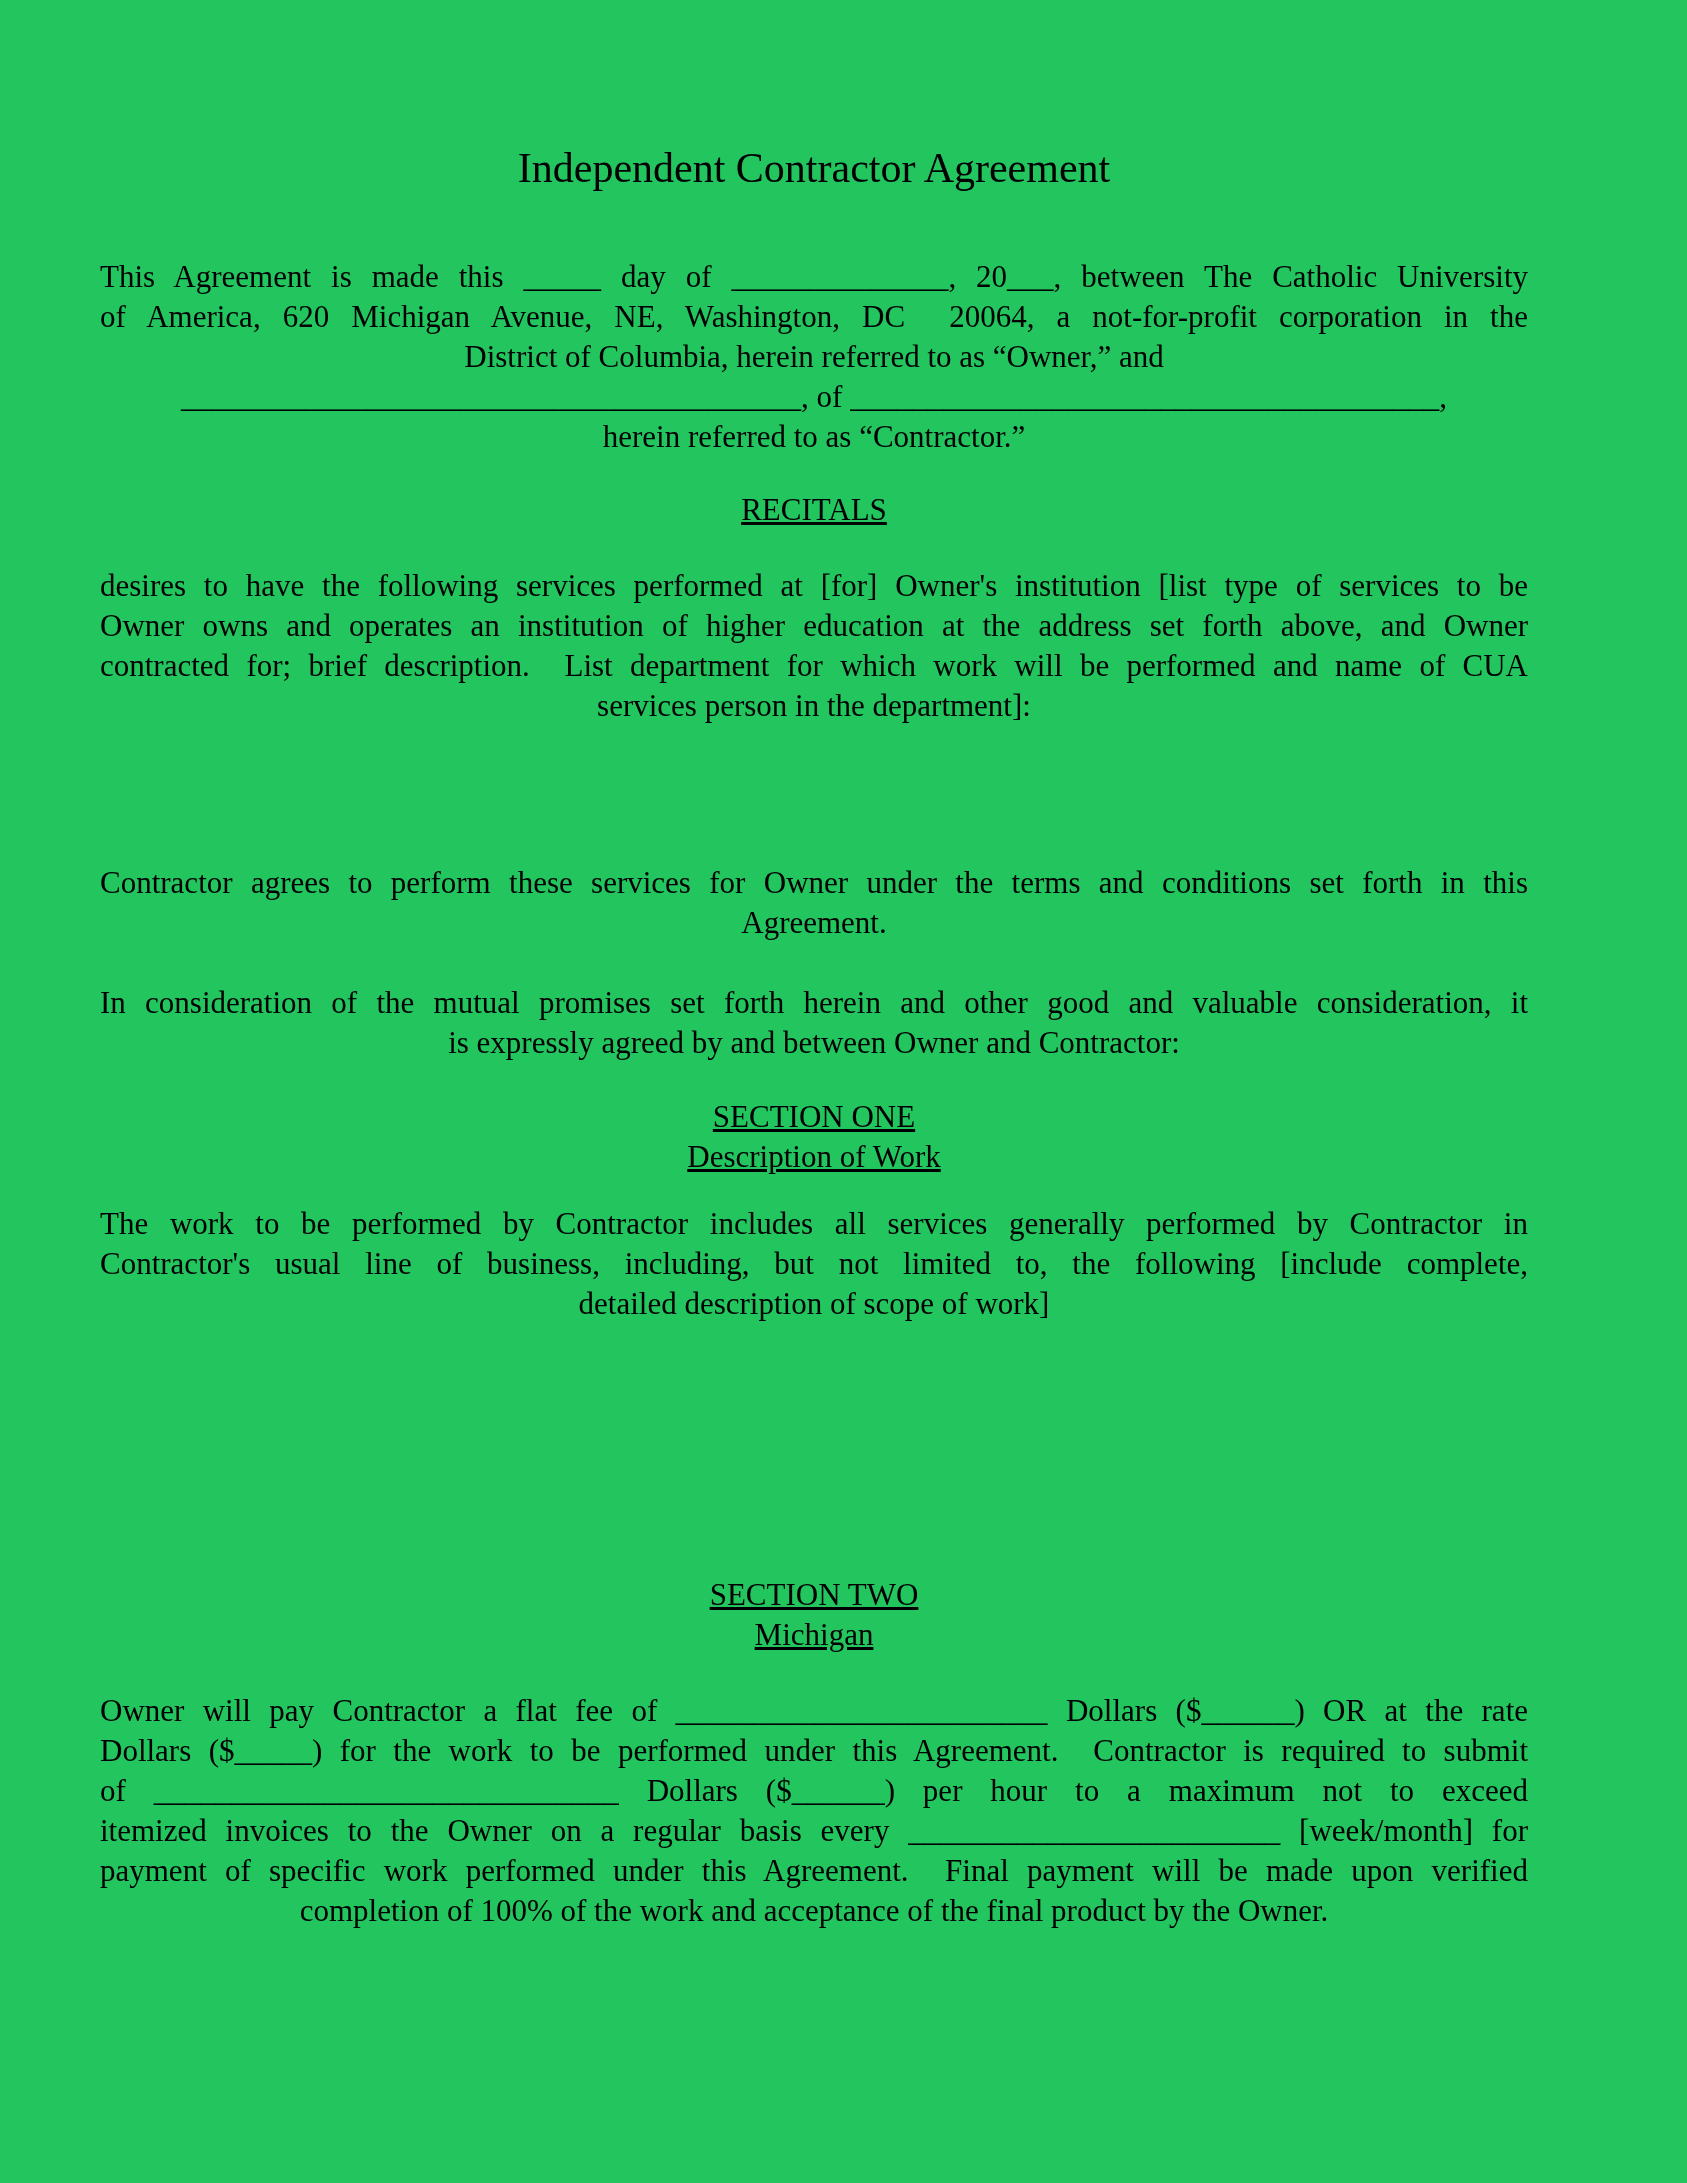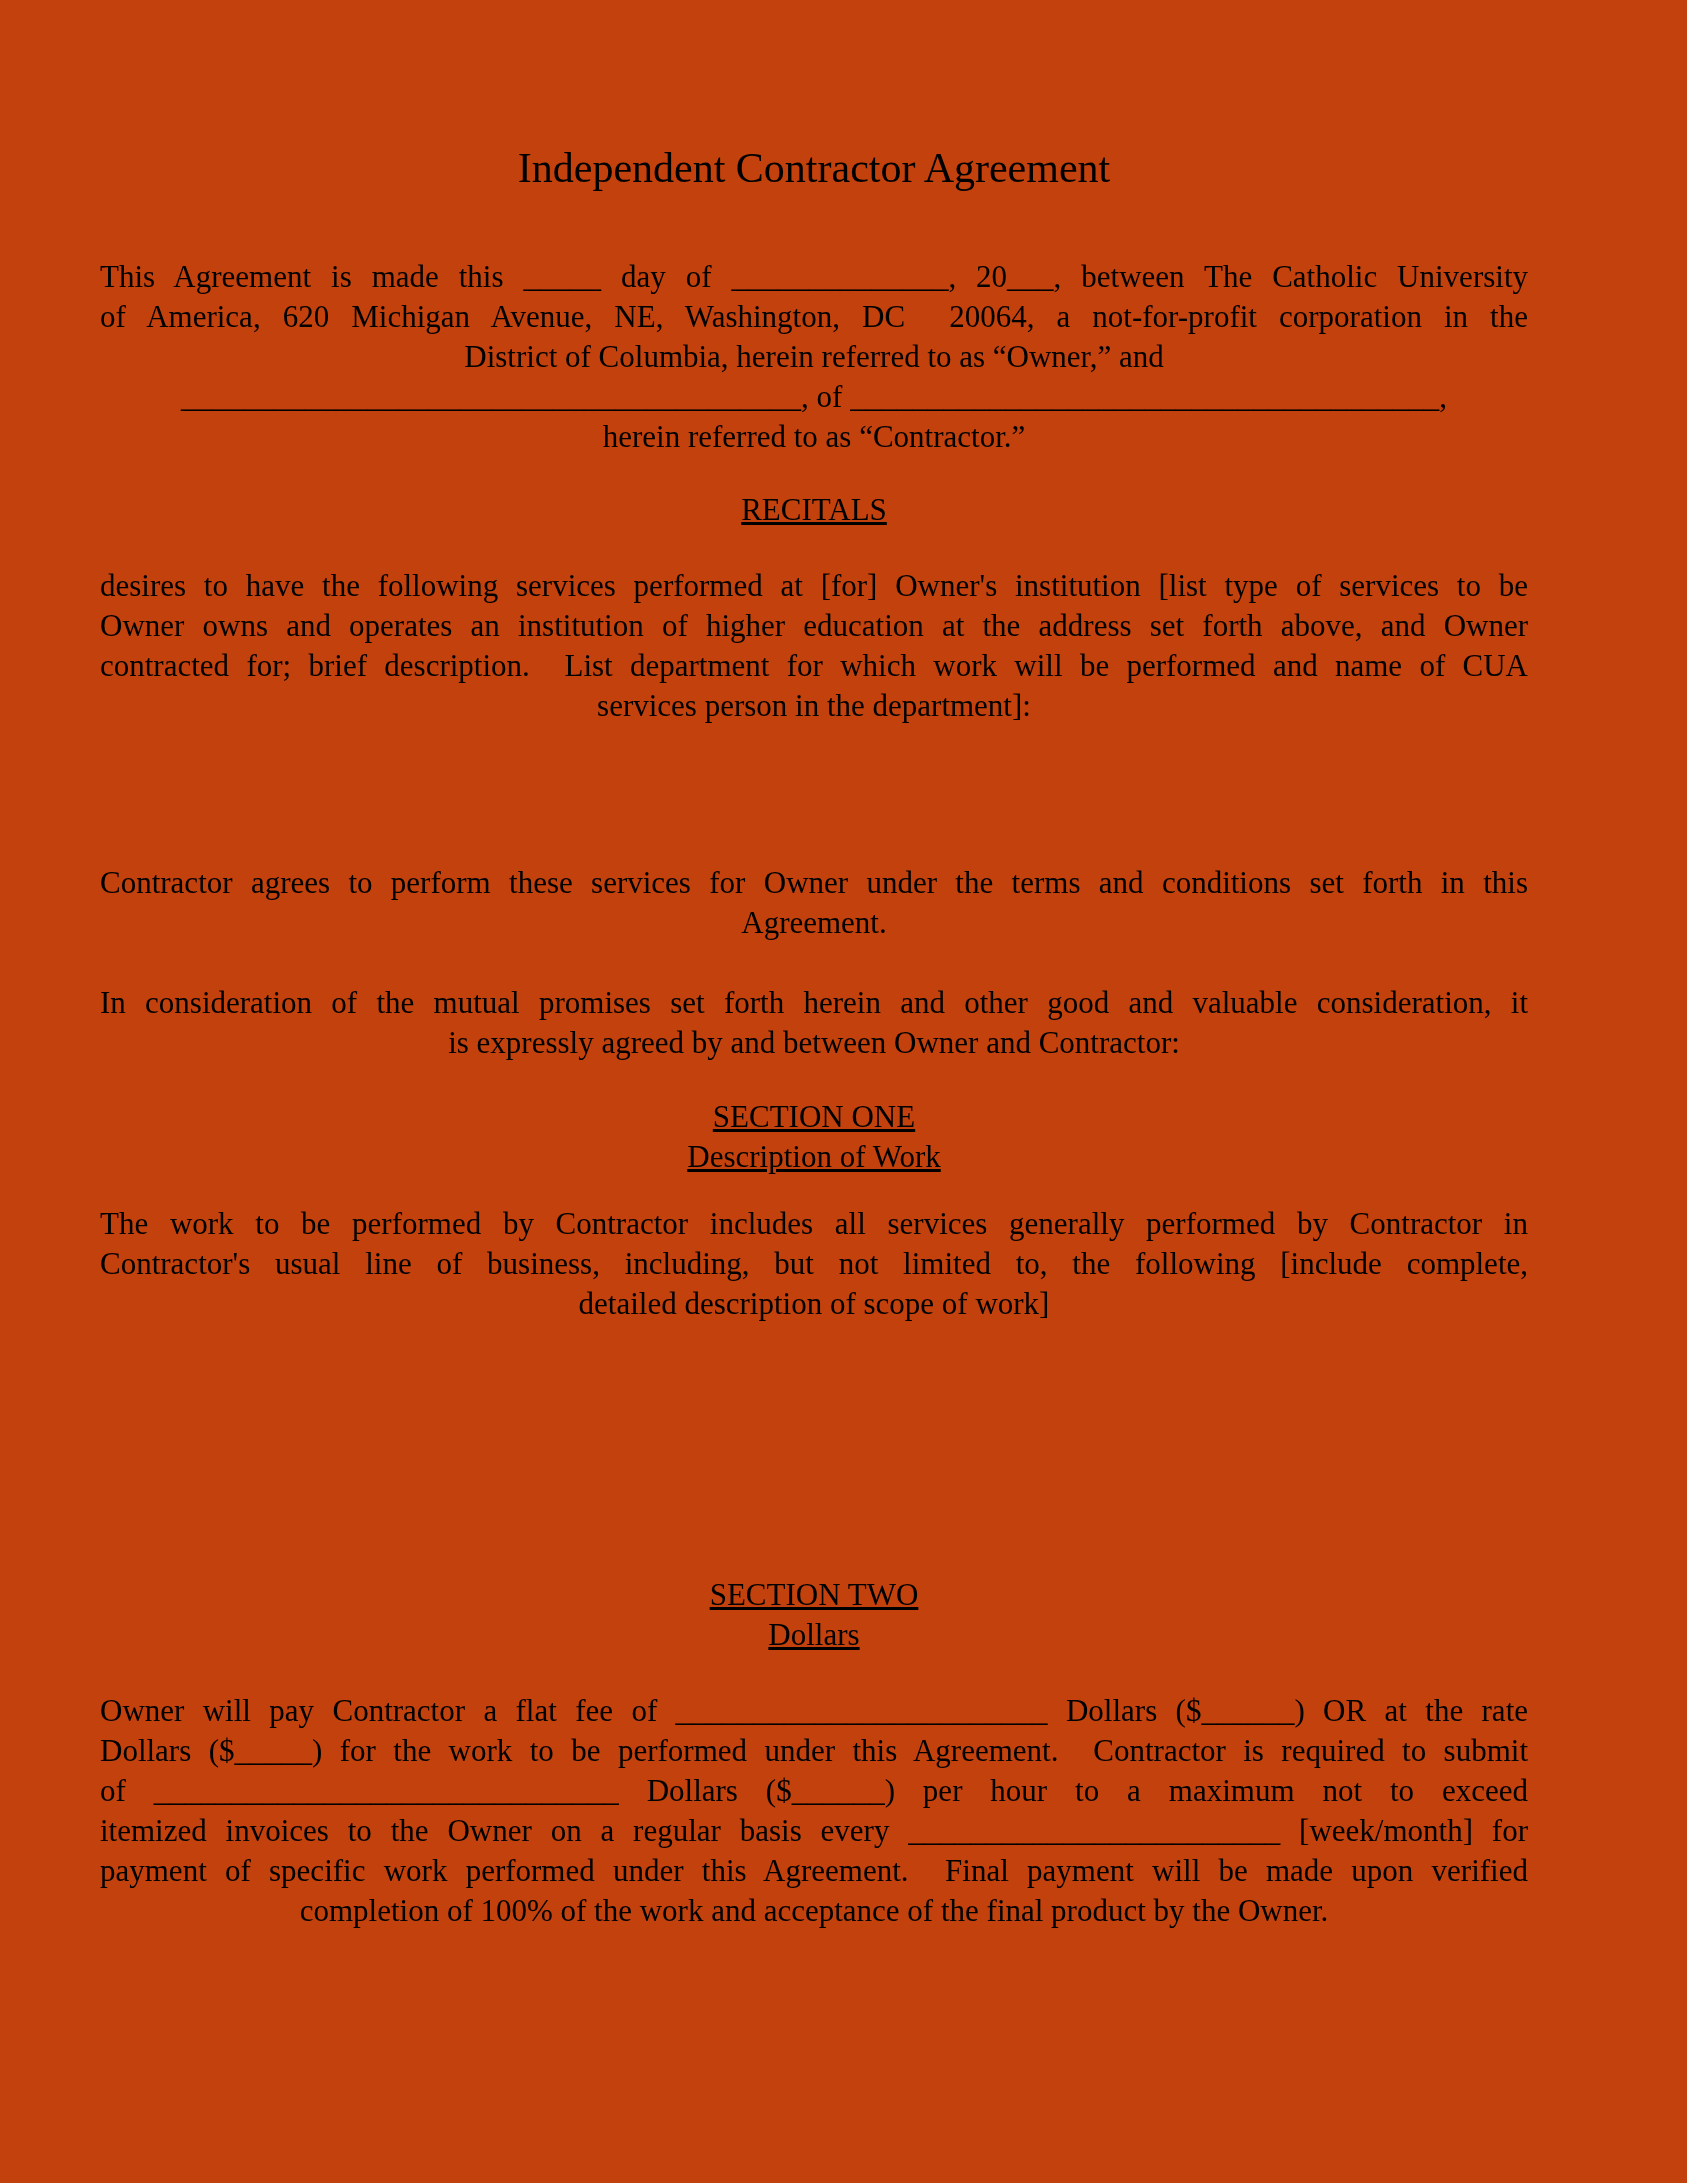--- a/index.html
+++ b/index.html
@@ -4,21 +4,21 @@
 <style>
   html, body {
     margin: 0;
     padding: 0;
     background: #ffffff;
   }
   .page {
     position: relative;
     width: 1687px;
     height: 2184px;
-    background: #c2410c;
+    background: #22c55e;
     color: #000000;
     font-family: "Liberation Serif", "DejaVu Serif", serif;
     overflow: hidden;
   }
   .doc {
     margin-left: 100px;
     width: 1428px;
     padding-top: 142px;
     font-size: 31px;
     line-height: 40px;
@@ -104,21 +104,21 @@
 
     <div>
       <div class="line jl">The work to be performed by Contractor includes all services generally performed by Contractor in</div>
       <div class="line jl">Contractor's usual line of business, including, but not limited to, the following [include complete,</div>
       <div class="line rl">detailed description of scope of work]</div>
     </div>
 
     <div class="sp" style="height:251px"></div>
 
     <div class="heading">SECTION TWO</div>
-    <div class="heading">Dollars</div>
+    <div class="heading">Michigan</div>
 
     <div class="sp" style="height:36px"></div>
 
     <div>
       <div class="line jl">Owner will pay Contractor a flat fee of ________________________ Dollars ($______) OR at the rate</div>
       <div class="line jl">Dollars ($_____) for the work to be performed under this Agreement.&nbsp; Contractor is required to submit</div>
       <div class="line jl">of ______________________________ Dollars ($______) per hour to a maximum not to exceed</div>
       <div class="line jl">itemized invoices to the Owner on a regular basis every ________________________ [week/month] for</div>
       <div class="line jl">payment of specific work performed under this Agreement.&nbsp; Final payment will be made upon verified</div>
       <div class="line rl">completion of 100% of the work and acceptance of the final product by the Owner.</div>

